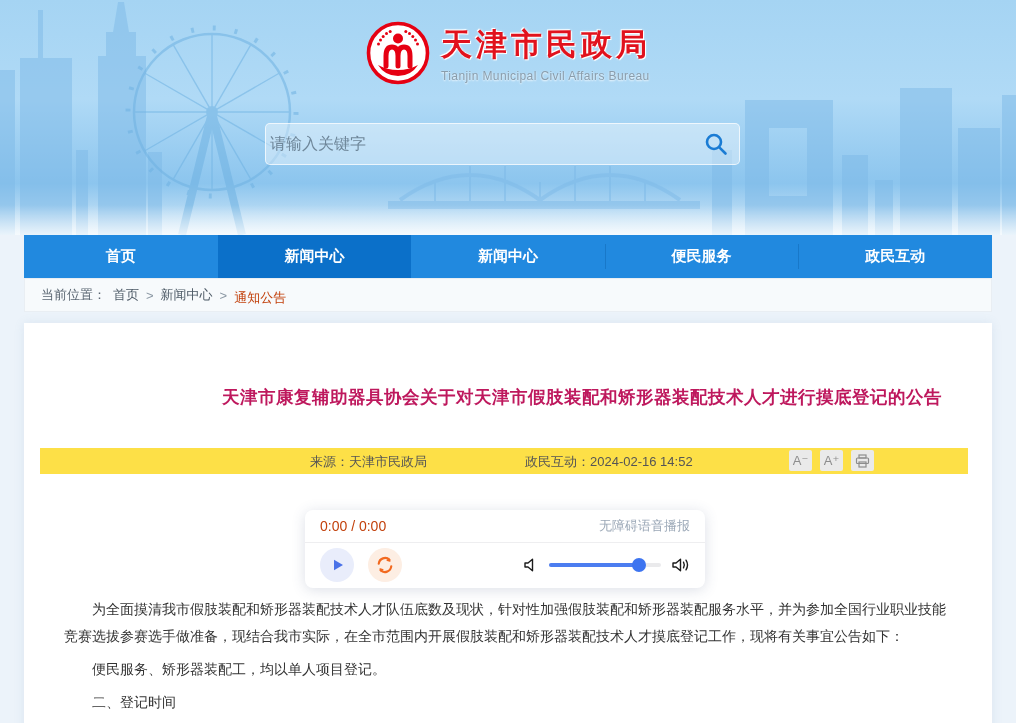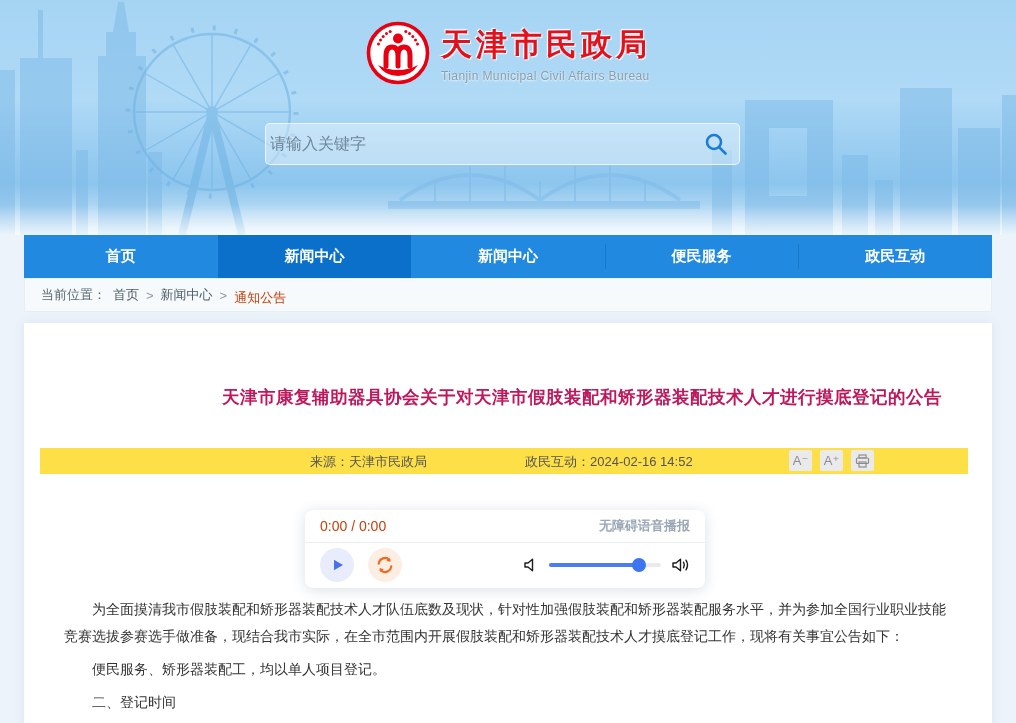--- a/index.html
+++ b/index.html
@@ -104,21 +104,21 @@
     position:absolute; left:281px; top:187px; width:400px; height:78px;
     background:#fff; border-radius:8px;
     box-shadow:0 2px 14px rgba(60,80,120,0.18);
     --vol:80%;
   }
   .player-top {
     height:33px; display:flex; align-items:center; justify-content:space-between;
     padding:0 15px; border-bottom:1px solid #EEEEF0;
   }
   .player-time { font-size:14px; color:#c2410c; }
-  .player-a11y { font-size:13px; color:#9AA7B6;font-weight:bold; }
+  .player-a11y { font-size:13px; color:#9AA7B6; }
   .player-bottom {
     height:44px; display:flex; align-items:center; padding:0 15px; gap:14px;
   }
   .round-btn {
     width:34px; height:34px; border-radius:50%; border:none; cursor:pointer;
     display:flex; align-items:center; justify-content:center; padding:0;
   }
   .play-btn { background:#E9EDFB; }
   .loop-btn { background:#FDEEE3; }
   .vol-group { margin-left:auto; display:flex; align-items:center; gap:10px; }

